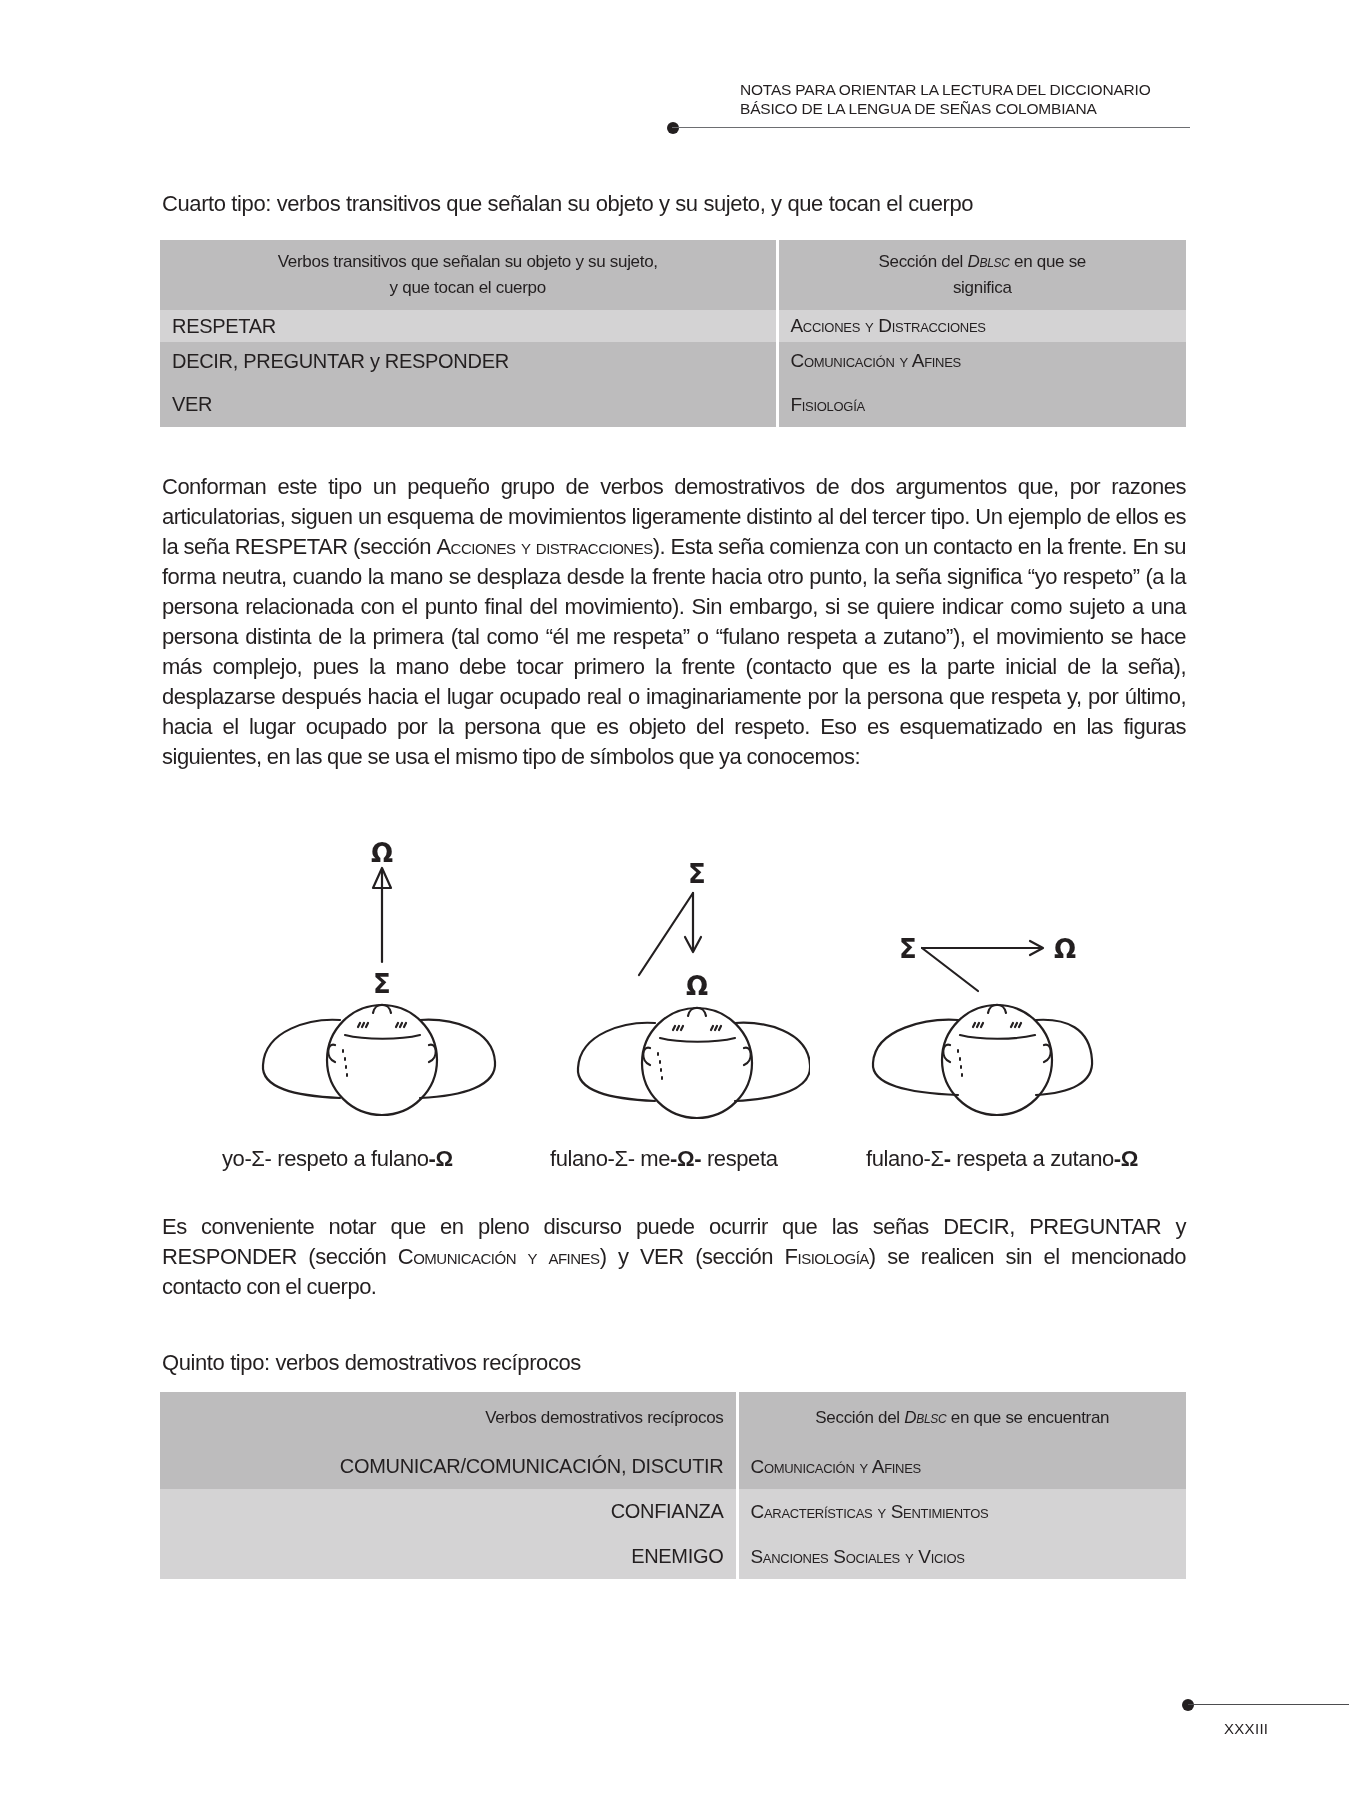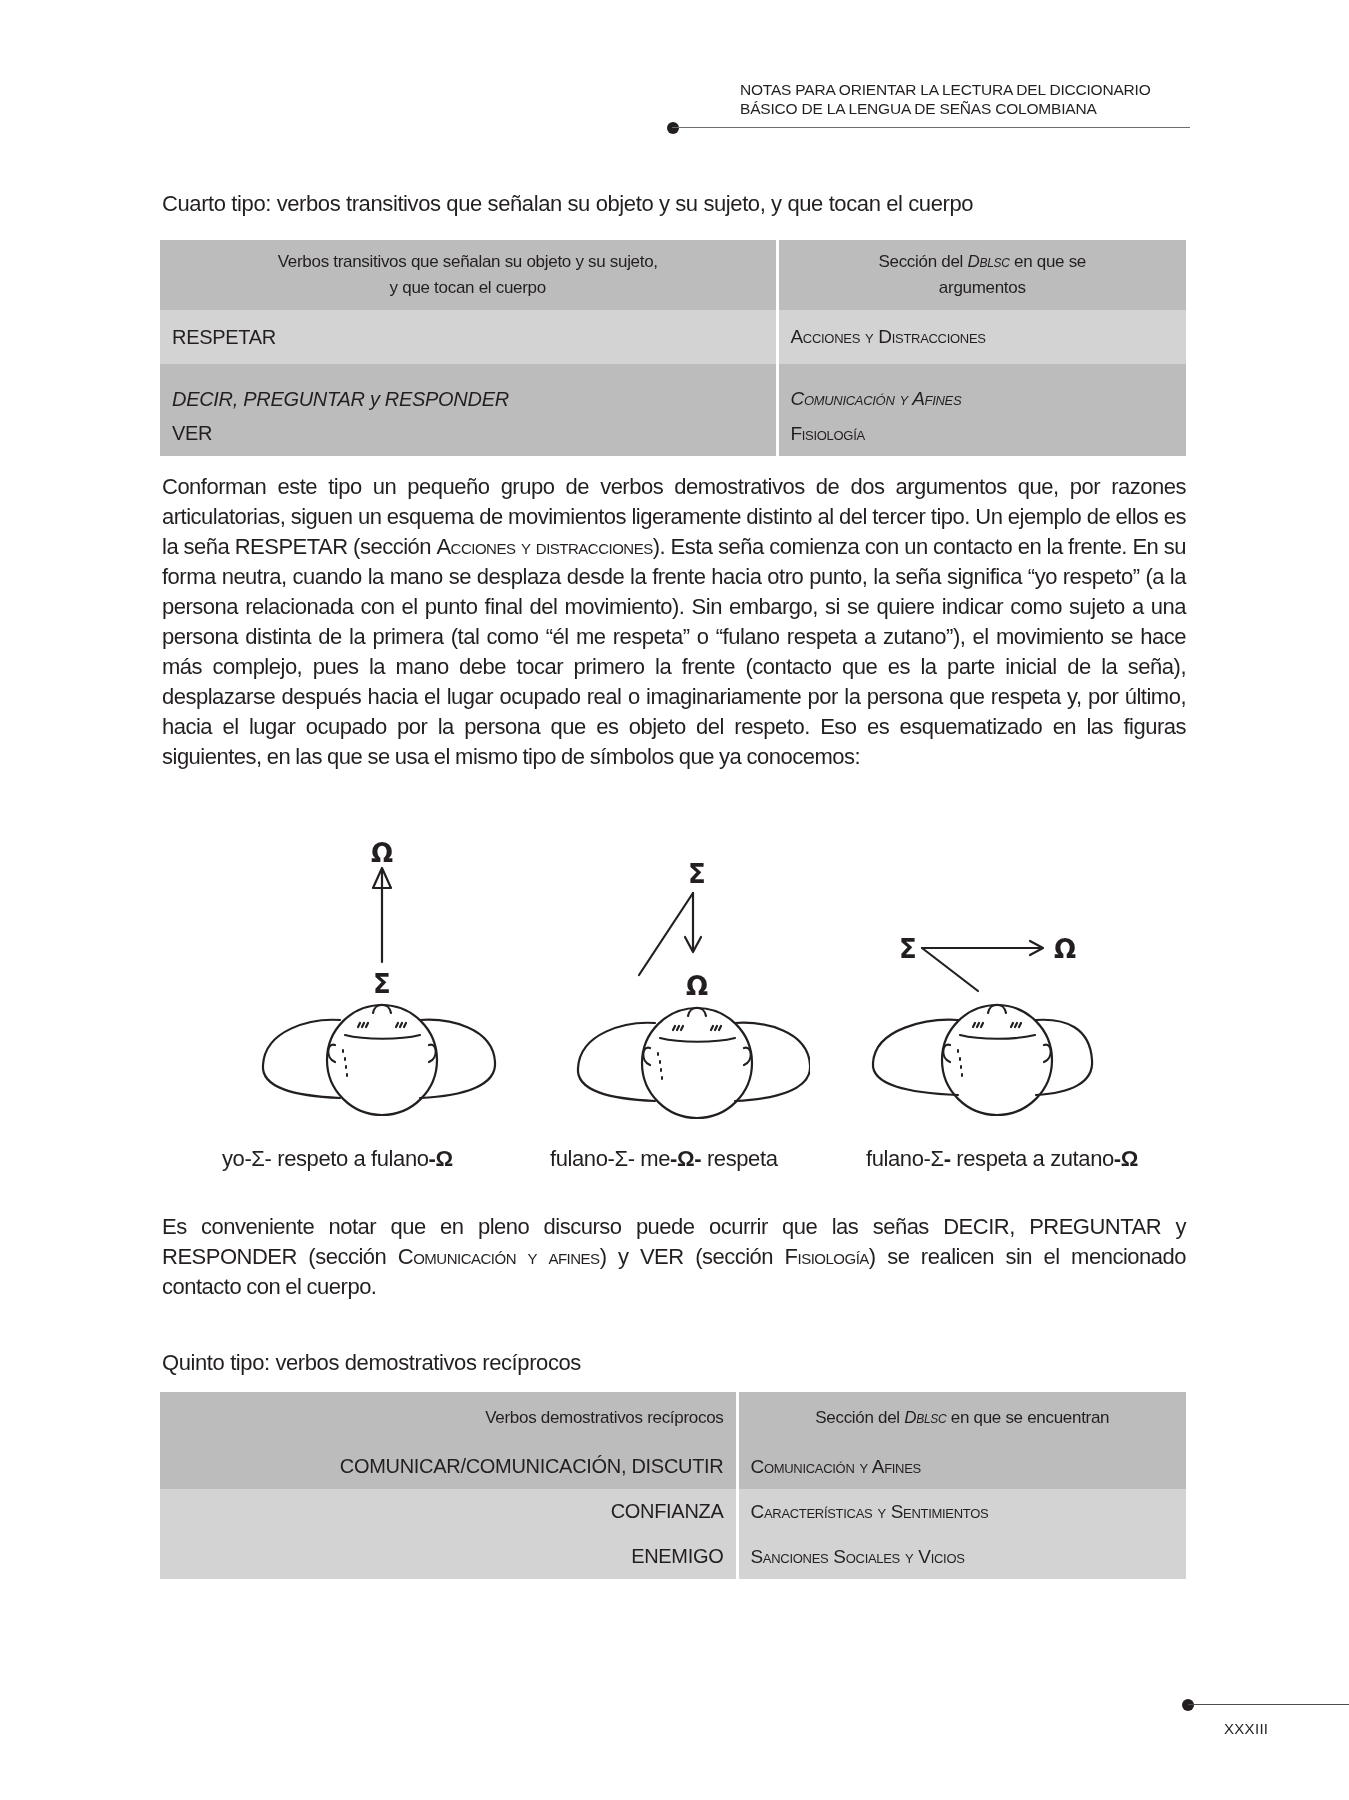--- a/index.html
+++ b/index.html
@@ -17,22 +17,22 @@
     table.tbl th { font-weight: normal; text-align: center; vertical-align: middle; font-size: 17px; line-height: 26px; }
     table.tbl td, table.tbl th { padding: 0 12px; }
     table.tbl td.c2, table.tbl th.c2 { border-left: 3px solid #ffffff; }
     .bg-dark { background: #bdbcbd; }
     .bg-light { background: #d4d3d4; }
     .smallcaps { font-variant: small-caps; font-size: 19px; }
     .dblsc { font-style: italic; font-variant: small-caps; }
 
     #t1 { top: 240px; }
     #t1 thead th { height: 70px; }
-    #t1 .r1 td { height: 54px; }
-    #t1 .r2 td { height: 40px; vertical-align: top; padding-top: 24px; font-style: italic; }
+    #t1 .r1 td { height: 32px; }
+    #t1 .r2 td { height: 40px; vertical-align: top; padding-top: 8px; }
     #t1 .r3 td { height: 45px; vertical-align: middle; }
 
     #t2 { top: 1392px; }
     #t2 thead th { height: 52px; }
     #t2 tbody td { height: 45px; }
     #t2 th.c1, #t2 td.c1 { width: 577px; text-align: right; }
 
     .para { position: absolute; left: 162px; width: 1024px; font-size: 22px; line-height: 30px; text-align: justify; letter-spacing: -0.5px; word-spacing: -0.5px; }
     .para .sc { font-variant: small-caps; }
 
@@ -59,21 +59,21 @@
 
 <table class="tbl" id="t1">
   <thead>
     <tr class="bg-dark">
       <th class="c1" style="width:617px;">
         <span>Verbos transitivos que señalan su objeto y su sujeto,</span><br>
         <span>y que tocan el cuerpo</span>
       </th>
       <th class="c2">
         <span>Sección del </span><span class="dblsc">Dblsc</span><span> en que se</span><br>
-        <span>argumentos</span>
+        <span>significa</span>
       </th>
     </tr>
   </thead>
   <tbody>
     <tr class="bg-light r1">
       <td class="c1">RESPETAR</td>
       <td class="c2 smallcaps">Acciones y Distracciones</td>
     </tr>
     <tr class="bg-dark r2">
       <td class="c1">DECIR, PREGUNTAR y RESPONDER</td>

